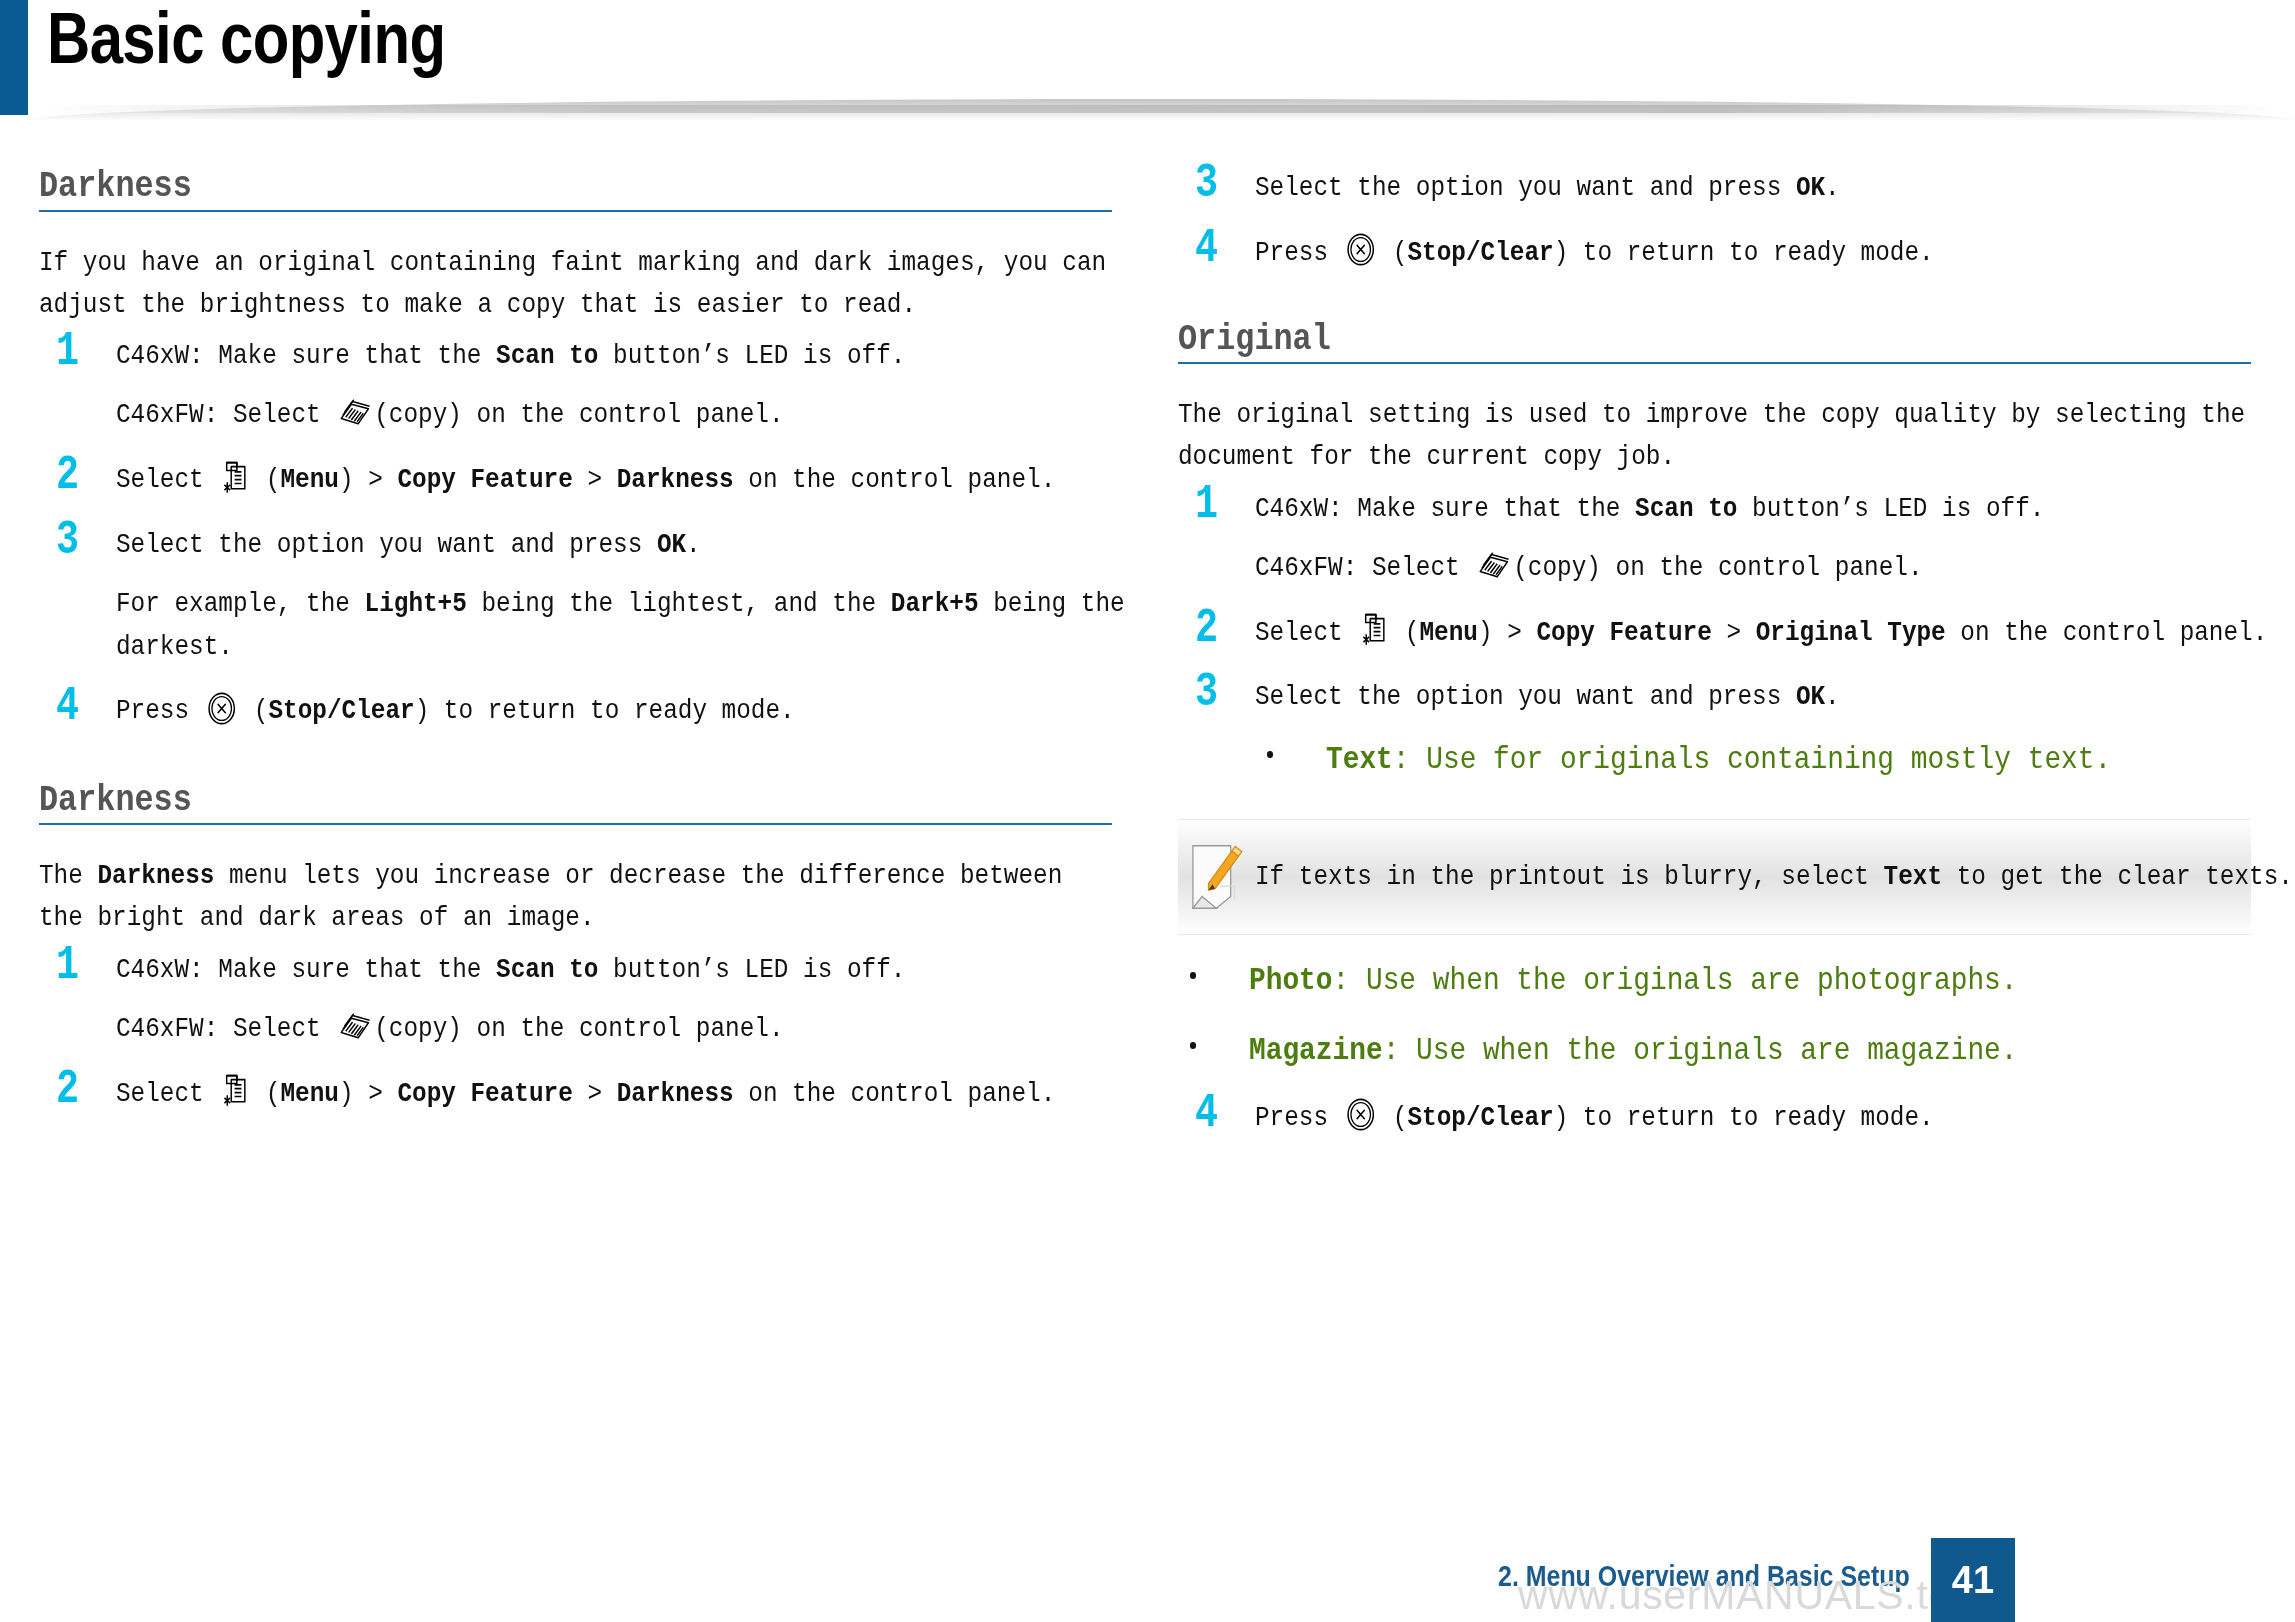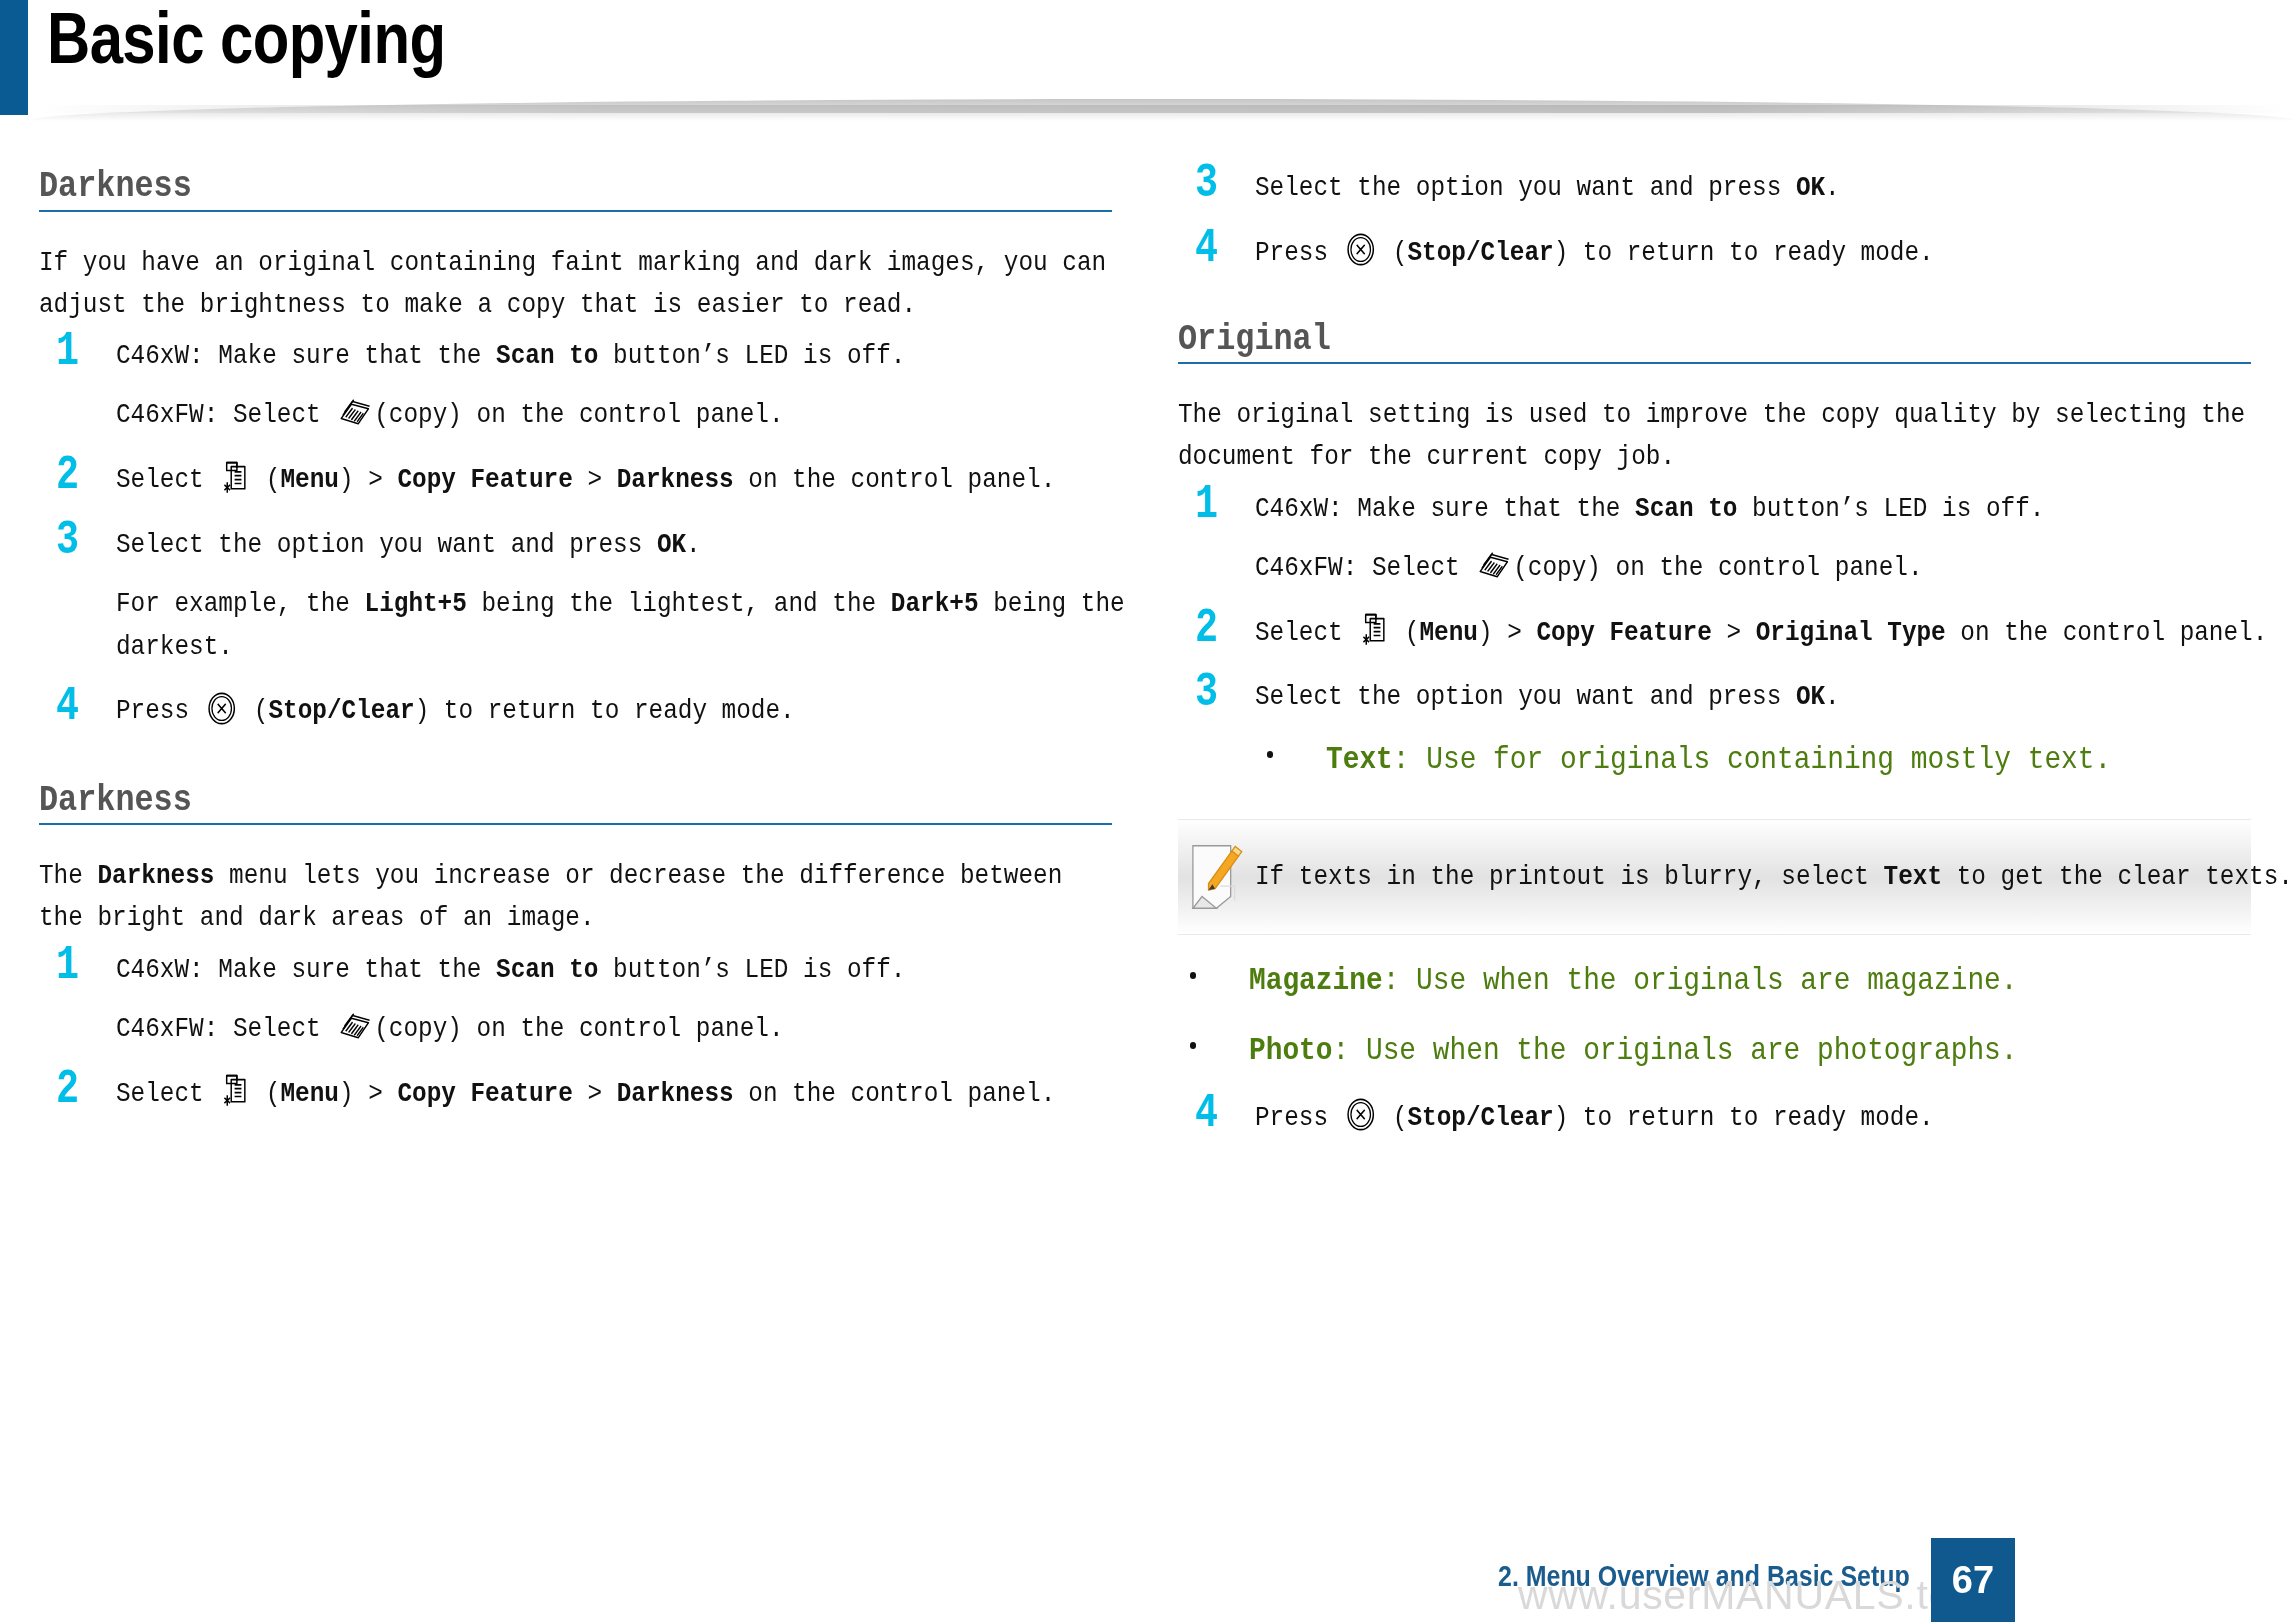--- a/index.html
+++ b/index.html
@@ -294,24 +294,24 @@
           <path d="M30 72 l10 -2 -4 -7 z" fill="#3a3a3a"></path>
           <path d="M66 12 l10 8 5 -7 -10 -8 z" fill="#fbd78b" stroke="#d98e12" stroke-width="2"></path>
           <path d="M48 66 l22 0 0 22" fill="none" stroke="#dcdcdc" stroke-width="2"></path>
         </svg>
       </div>
       <div class="note-text" id="R-note"><span>If texts in the printout is blurry, select </span><b>Text</b><span> to get the clear texts.</span></div>
     </div>
 
     <ul class="bullets" id="R-bullets2">
         <li class="bullet">
-          <span class="bullet-inner"><b>Magazine</b><span>: Use when the originals are magazine.</span></span>
+          <span class="bullet-inner"><b>Photo</b><span>: Use when the originals are photographs.</span></span>
         </li>
         <li class="bullet">
-          <span class="bullet-inner"><b>Photo</b><span>: Use when the originals are photographs.</span></span>
+          <span class="bullet-inner"><b>Magazine</b><span>: Use when the originals are magazine.</span></span>
         </li>
       </ul>
 
     <div id="R2-step">
         <div class="step">
           <div class="step-num">4</div>
           <div class="step-line"><span>Press </span><span class="icn"><svg width="33" height="33" viewBox="0 0 50 50">
                 <g fill="none" stroke="#000">
                   <ellipse cx="25" cy="25" rx="22" ry="23" stroke-width="2.6"></ellipse>
                   <ellipse cx="25" cy="25" rx="17" ry="18" stroke-width="2.2"></ellipse>
@@ -320,15 +320,15 @@
               </svg></span><span> (</span><b>Stop/Clear</b><span>) to return to ready mode.</span></div>
         </div>
       </div>
   </div>
 
 </div>
 
 <div class="footer">
   <div class="footer-label">2. Menu Overview and Basic Setup</div>
   <div class="watermark">www.userMANUALS.tech</div>
-  <div class="footer-page">67</div>
+  <div class="footer-page">41</div>
 </div>
 
 
 </body></html>

